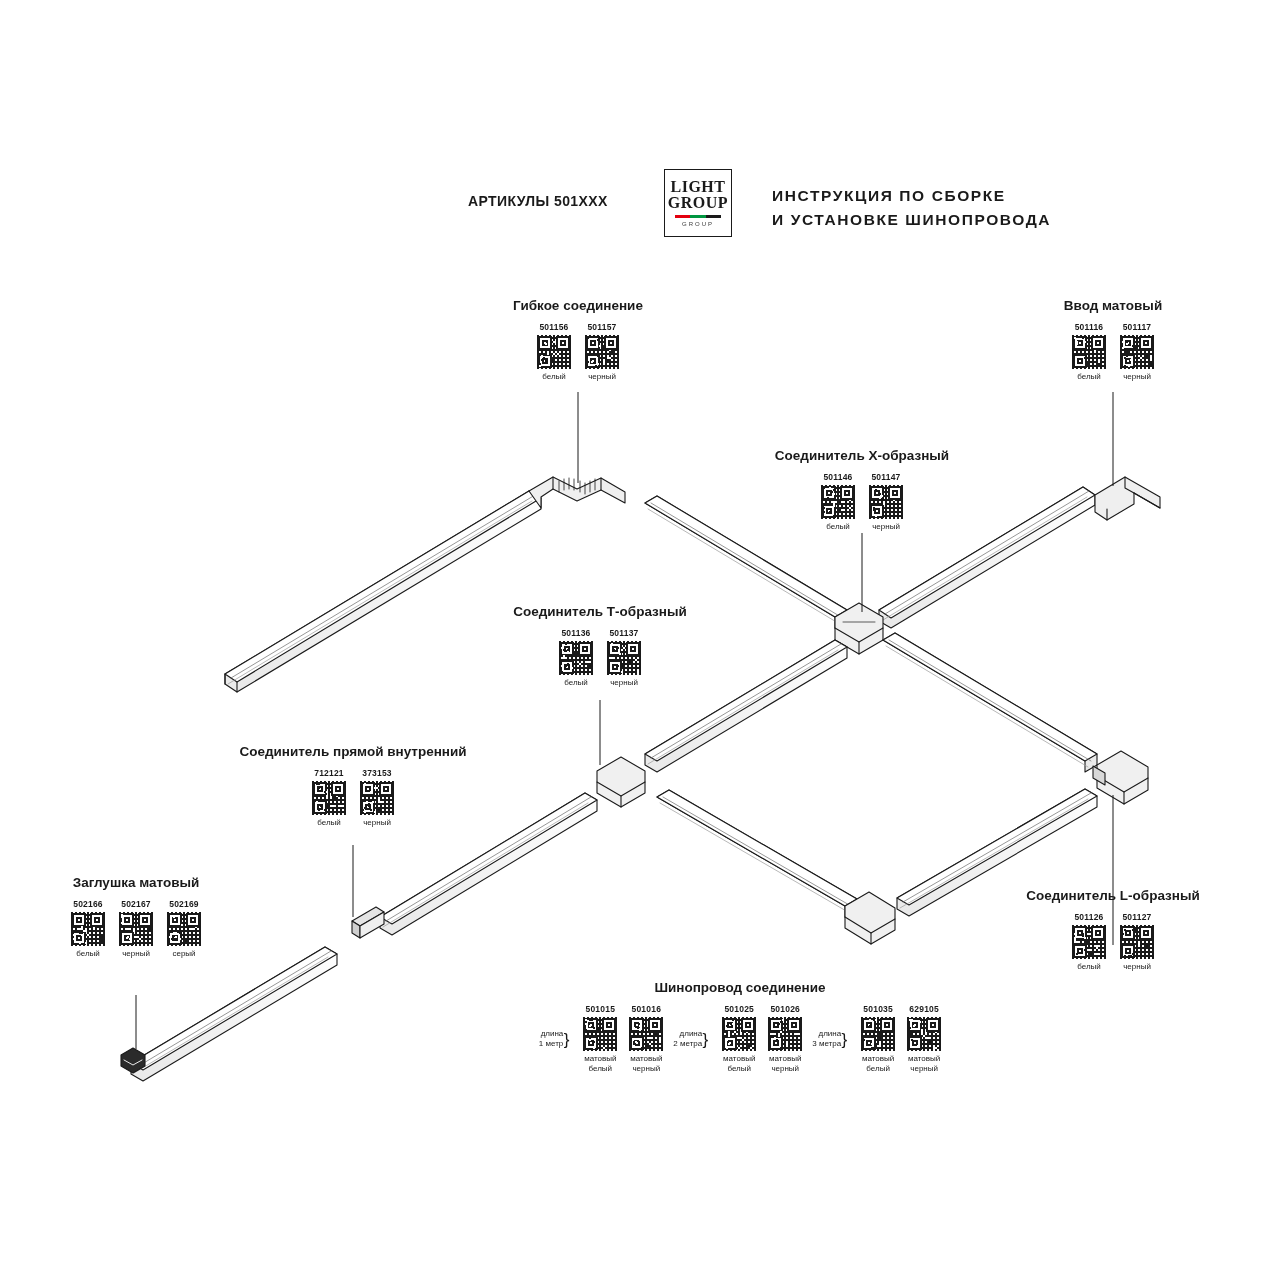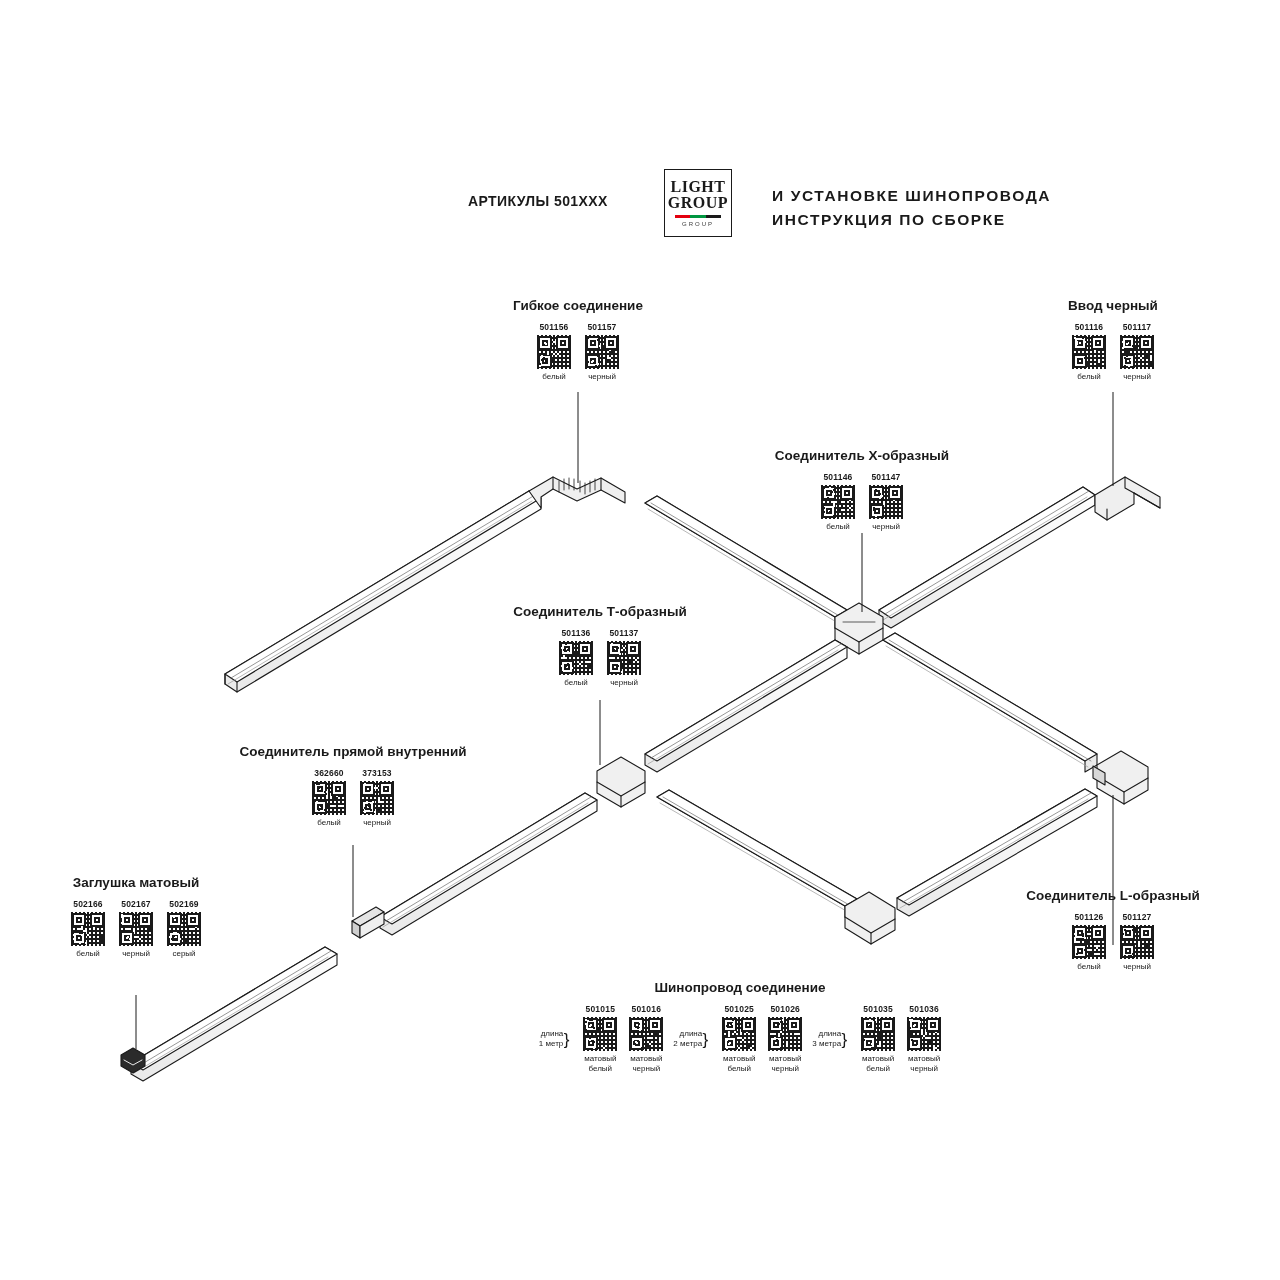--- a/index.html
+++ b/index.html
@@ -165,22 +165,22 @@
   <div class="abs" id="header-articles">АРТИКУЛЫ 501ХХХ</div>
 
   <div class="abs" id="logo-box">
     <div class="l1">LIGHT</div>
     <div class="l2">GROUP</div>
     <div id="logo-underline"></div>
     <div class="l3">GROUP</div>
   </div>
 
   <div class="abs" id="header-title">
+    <div>ИНСТРУКЦИЯ ПО СБОРКЕ</div>
     <div>И УСТАНОВКЕ ШИНОПРОВОДА</div>
-    <div>ИНСТРУКЦИЯ ПО СБОРКЕ</div>
   </div>
 
   <svg class="lines" viewBox="0 0 1280 1280">
     <defs>
       <linearGradient id="railTop" x1="0" y1="0" x2="0" y2="1">
         <stop offset="0%" stop-color="#ffffff"></stop>
         <stop offset="100%" stop-color="#e9e9e9"></stop>
       </linearGradient>
       <linearGradient id="railSide" x1="0" y1="0" x2="0" y2="1">
         <stop offset="0%" stop-color="#f4f4f4"></stop>
@@ -393,21 +393,21 @@
             <span class="spk" style="left: 22px; top: 18px; width: 2px; height: 2px; background: rgb(26, 26, 26);"></span>
             <span class="spk" style="left: 26px; top: 16px; width: 2px; height: 2px; background: rgb(26, 26, 26);"></span>
             <span class="spk" style="left: 12px; top: 28px; width: 2px; height: 2px; background: rgb(255, 255, 255);"></span>
           </div>
         <div class="code-label">черный</div>
       </div>
     </div>
   </div>
 
   <div class="group" style="left:1013px; top:298px; width:200px;">
-    <div class="title">Ввод черный</div>
+    <div class="title">Ввод матовый</div>
     <div class="codes">
       <div class="code-item">
         <div class="code-num">501116</div>
         <div class="qr">
             <span class="fp3"></span>
             <span class="spk" style="left: 12px; top: 6px; width: 2px; height: 2px; background: rgb(255, 255, 255);"></span>
             <span class="spk" style="left: 22px; top: 6px; width: 2px; height: 2px; background: rgb(255, 255, 255);"></span>
             <span class="spk" style="left: 18px; top: 18px; width: 2px; height: 2px; background: rgb(26, 26, 26);"></span>
             <span class="spk" style="left: 12px; top: 22px; width: 2px; height: 2px; background: rgb(26, 26, 26);"></span>
             <span class="spk" style="left: 16px; top: 30px; width: 2px; height: 2px; background: rgb(26, 26, 26);"></span>
@@ -612,21 +612,21 @@
           </div>
         <div class="code-label">черный</div>
       </div>
     </div>
   </div>
 
   <div class="group" style="left:213px; top:744px; width:280px;">
     <div class="title">Соединитель прямой внутренний</div>
     <div class="codes">
       <div class="code-item">
-        <div class="code-num">362660</div>
+        <div class="code-num">712121</div>
         <div class="qr">
             <span class="fp3"></span>
             <span class="spk" style="left: 12px; top: 28px; width: 2px; height: 2px; background: rgb(26, 26, 26);"></span>
             <span class="spk" style="left: 12px; top: 18px; width: 2px; height: 2px; background: rgb(26, 26, 26);"></span>
             <span class="spk" style="left: 24px; top: 12px; width: 2px; height: 2px; background: rgb(255, 255, 255);"></span>
             <span class="spk" style="left: 28px; top: 24px; width: 2px; height: 2px; background: rgb(255, 255, 255);"></span>
             <span class="spk" style="left: 6px; top: 6px; width: 2px; height: 2px; background: rgb(26, 26, 26);"></span>
             <span class="spk" style="left: 4px; top: 2px; width: 2px; height: 2px; background: rgb(26, 26, 26);"></span>
             <span class="spk" style="left: 4px; top: 20px; width: 2px; height: 2px; background: rgb(255, 255, 255);"></span>
             <span class="spk" style="left: 14px; top: 18px; width: 2px; height: 2px; background: rgb(26, 26, 26);"></span>
@@ -1045,21 +1045,21 @@
               <span class="spk" style="left: 10px; top: 26px; width: 2px; height: 2px; background: rgb(255, 255, 255);"></span>
               <span class="spk" style="left: 18px; top: 16px; width: 2px; height: 2px; background: rgb(26, 26, 26);"></span>
               <span class="spk" style="left: 28px; top: 8px; width: 2px; height: 2px; background: rgb(255, 255, 255);"></span>
               <span class="spk" style="left: 18px; top: 16px; width: 2px; height: 2px; background: rgb(26, 26, 26);"></span>
               <span class="spk" style="left: 2px; top: 22px; width: 2px; height: 2px; background: rgb(26, 26, 26);"></span>
             </div>
           <div class="code-label">матовый
 белый</div>
         </div>
         <div class="code-item">
-          <div class="code-num">501036</div>
+          <div class="code-num">629105</div>
           <div class="qr">
               <span class="fp3"></span>
               <span class="spk" style="left: 14px; top: 14px; width: 2px; height: 2px; background: rgb(255, 255, 255);"></span>
               <span class="spk" style="left: 24px; top: 10px; width: 2px; height: 2px; background: rgb(26, 26, 26);"></span>
               <span class="spk" style="left: 4px; top: 2px; width: 2px; height: 2px; background: rgb(255, 255, 255);"></span>
               <span class="spk" style="left: 28px; top: 30px; width: 2px; height: 2px; background: rgb(255, 255, 255);"></span>
               <span class="spk" style="left: 16px; top: 18px; width: 2px; height: 2px; background: rgb(255, 255, 255);"></span>
               <span class="spk" style="left: 14px; top: 10px; width: 2px; height: 2px; background: rgb(26, 26, 26);"></span>
               <span class="spk" style="left: 2px; top: 16px; width: 2px; height: 2px; background: rgb(255, 255, 255);"></span>
               <span class="spk" style="left: 24px; top: 18px; width: 2px; height: 2px; background: rgb(255, 255, 255);"></span>

